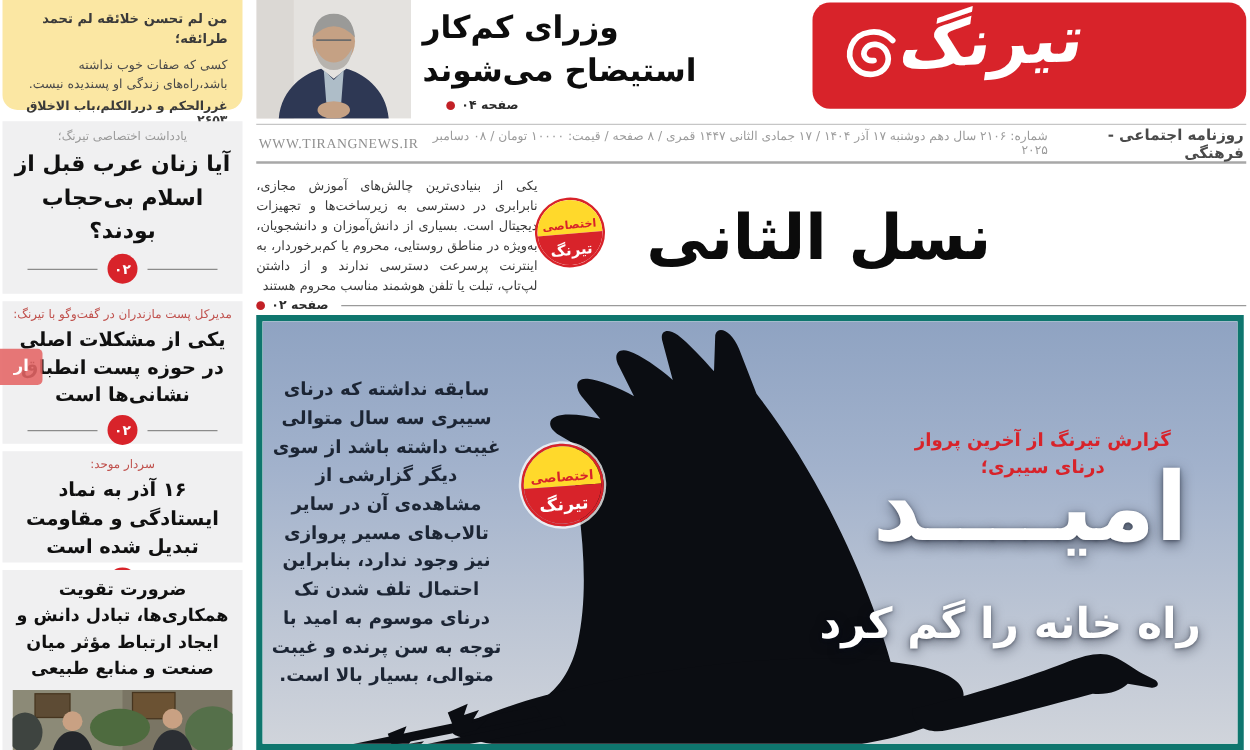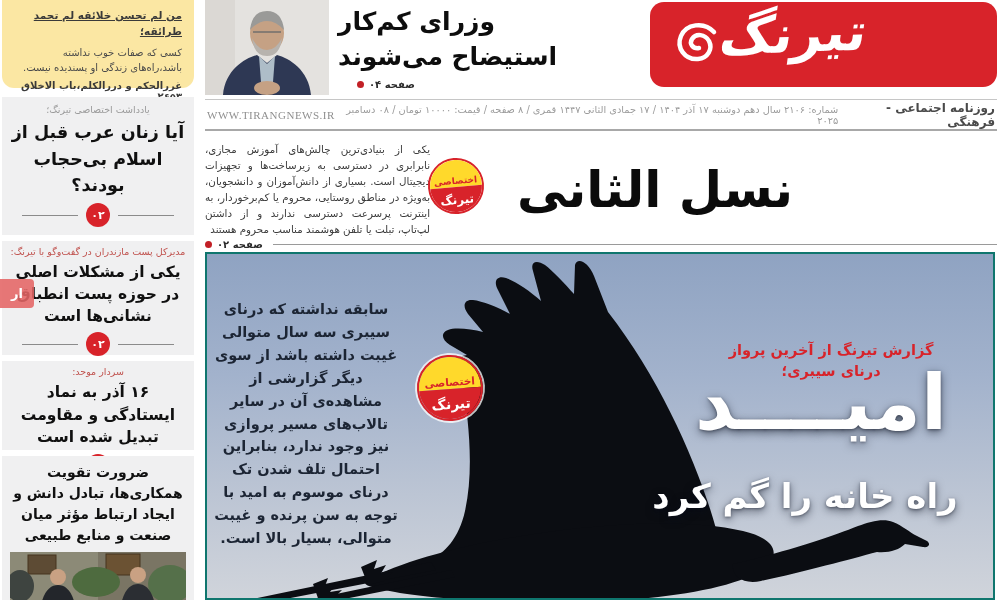--- a/index.html
+++ b/index.html
@@ -11,21 +11,21 @@
   }
   .abs { position:absolute; }
   .prewrap { white-space:pre-line; }
 
   
   .quote-box {
     left:2px; top:0; width:192px; height:88px;
     background:#fbe7a3; border-radius:0 0 12px 12px;
     padding:8px 12px 6px; text-align:right; direction:rtl;
   }
-  .quote-arabic { font-size:10.5px; font-weight:bold; color:#3a3a3a; line-height:1.5;text-decoration:underline; }
+  .quote-arabic { font-size:10.5px; font-weight:bold; color:#3a3a3a; line-height:1.5; }
   .quote-fa { font-size:10px; color:#4a4a4a; line-height:1.5; margin-top:5px; }
   .quote-src { font-size:10px; font-weight:bold; color:#3a3a3a; margin-top:5px; }
 
   .side-item {
     left:2px; width:192px; background:#f0f0f1;
     text-align:center; direction:rtl; padding:7px 8px 4px;
   }
   .si-1 { top:97px;  height:138px;text-align:center; }
   .si-2 { top:241px; height:114px; padding-top:5px; }
   .si-3 { top:361px; height:89px;  padding-top:5px; }
@@ -115,21 +115,21 @@
   .feature-body {
     left:205px; top:142px; width:225px; direction:rtl; text-align:justify;
     font-size:10.3px; color:#3c3c3c; line-height:1.55;
   }
   .feature-pageline { left:205px; top:239px; width:792px; display:flex; align-items:center; direction:ltr; }
   .feature-pageline .tail-rule { flex:1; height:1px; background:#9a9a9a; margin-left:10px; }
 
   
   .main-photo {
     left:205px; top:252px; width:790px; height:348px;
-    border:2px solid #0f766e; overflow:hidden;
+    border:5px solid #0f766e; overflow:hidden;
   }
   .sky { position:absolute; inset:0;
     background:linear-gradient(180deg,#8fa3c2 0%,#a2b2cc 35%,#bcc5d4 70%,#d0d4db 100%); }
   .bird-svg { position:absolute; inset:0; }
   .photo-body {
     position:absolute; left:6px; top:44px; width:186px; direction:rtl; text-align:center;
     font-size:14.5px; font-weight:bold; color:#1c2534; line-height:1.58;
   }
   .photo-kicker {
     position:absolute; left:478px; top:86px; width:292px; direction:rtl; text-align:center;

